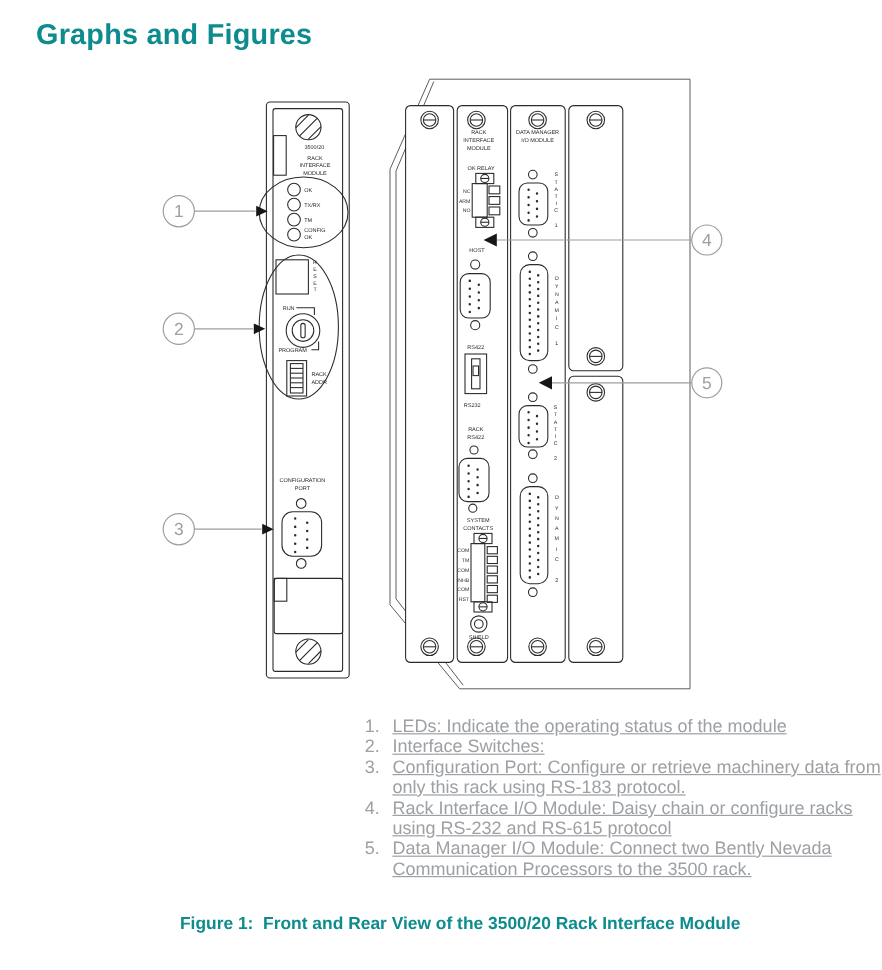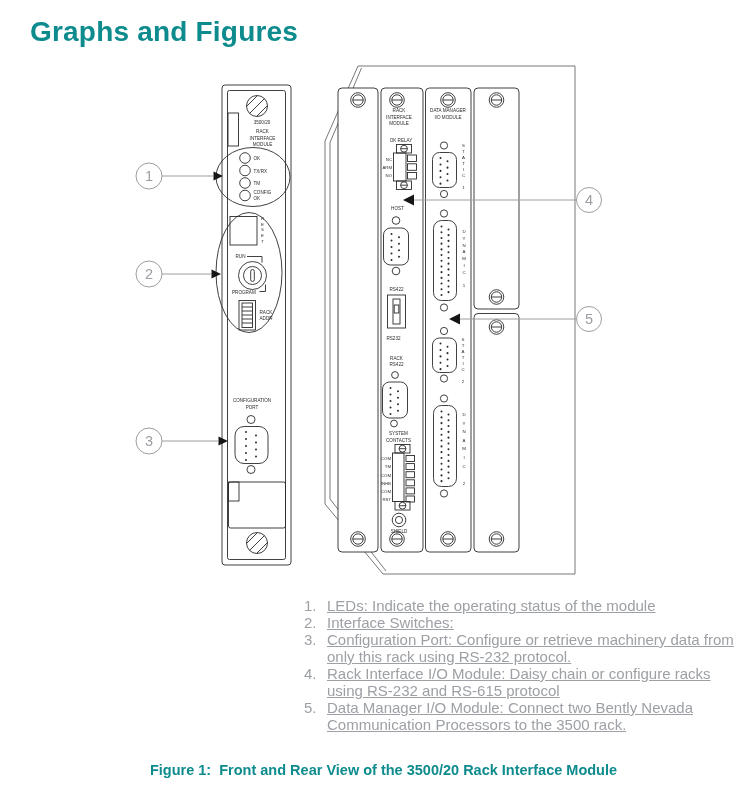--- a/index.html
+++ b/index.html
@@ -1,18 +1,18 @@
 <!DOCTYPE html>
 <html style="--accent: #0d8b8d; --list_text: #9da0a4; --line: #2b2b2b; --callout: #9b9ea2;"><head>
 <meta charset="utf-8">
 <style>
   html,body{margin:0;padding:0;background:#fff;}
   body{width:735px;height:808px;position:relative;overflow:hidden;
        font-family:"Liberation Sans",sans-serif;}
-  .title{position:absolute;left:30px;top:16px;font-size:28px;font-weight:bold;
+  .title{position:absolute;left:30px;top:16px;font-size:24px;font-weight:bold;
          color:var(--accent,#0d8b8d);letter-spacing:.2px;}
   svg.fig{position:absolute;left:0;top:0;}
   .ink{stroke:var(--line,#2b2b2b);fill:none;stroke-width:.9;}
   .fillw{fill:#fff;}
   .outline{stroke:#55565a;fill:none;stroke-width:.8;}
   .pins{stroke:var(--line,#2b2b2b);stroke-width:2;stroke-linecap:round;fill:none;}
   .t{fill:var(--line,#2b2b2b);stroke:none;font-family:"Liberation Sans",sans-serif;}
   .t46{font-size:4.6px;} .t43{font-size:4.3px;}
   .vtext{font-size:4.4px;}
   .callout-line{stroke:var(--callout,#9b9ea2);fill:none;stroke-width:1;}
@@ -303,21 +303,21 @@
   <div class="li">
     <span class="num">1.</span>
     <span class="txt">LEDs: Indicate the operating status of the module</span>
   </div>
   <div class="li">
     <span class="num">2.</span>
     <span class="txt">Interface Switches:</span>
   </div>
   <div class="li">
     <span class="num">3.</span>
-    <span class="txt">Configuration Port: Configure or retrieve machinery data from only this rack using RS-232 protocol.</span>
+    <span class="txt">Configuration Port: Configure or retrieve machinery data from only this rack using RS-183 protocol.</span>
   </div>
   <div class="li">
     <span class="num">4.</span>
     <span class="txt">Rack Interface I/O Module: Daisy chain or configure racks using RS-232 and RS-615 protocol</span>
   </div>
   <div class="li">
     <span class="num">5.</span>
     <span class="txt">Data Manager I/O Module: Connect two Bently Nevada Communication Processors to the 3500 rack.</span>
   </div>
 </div>

